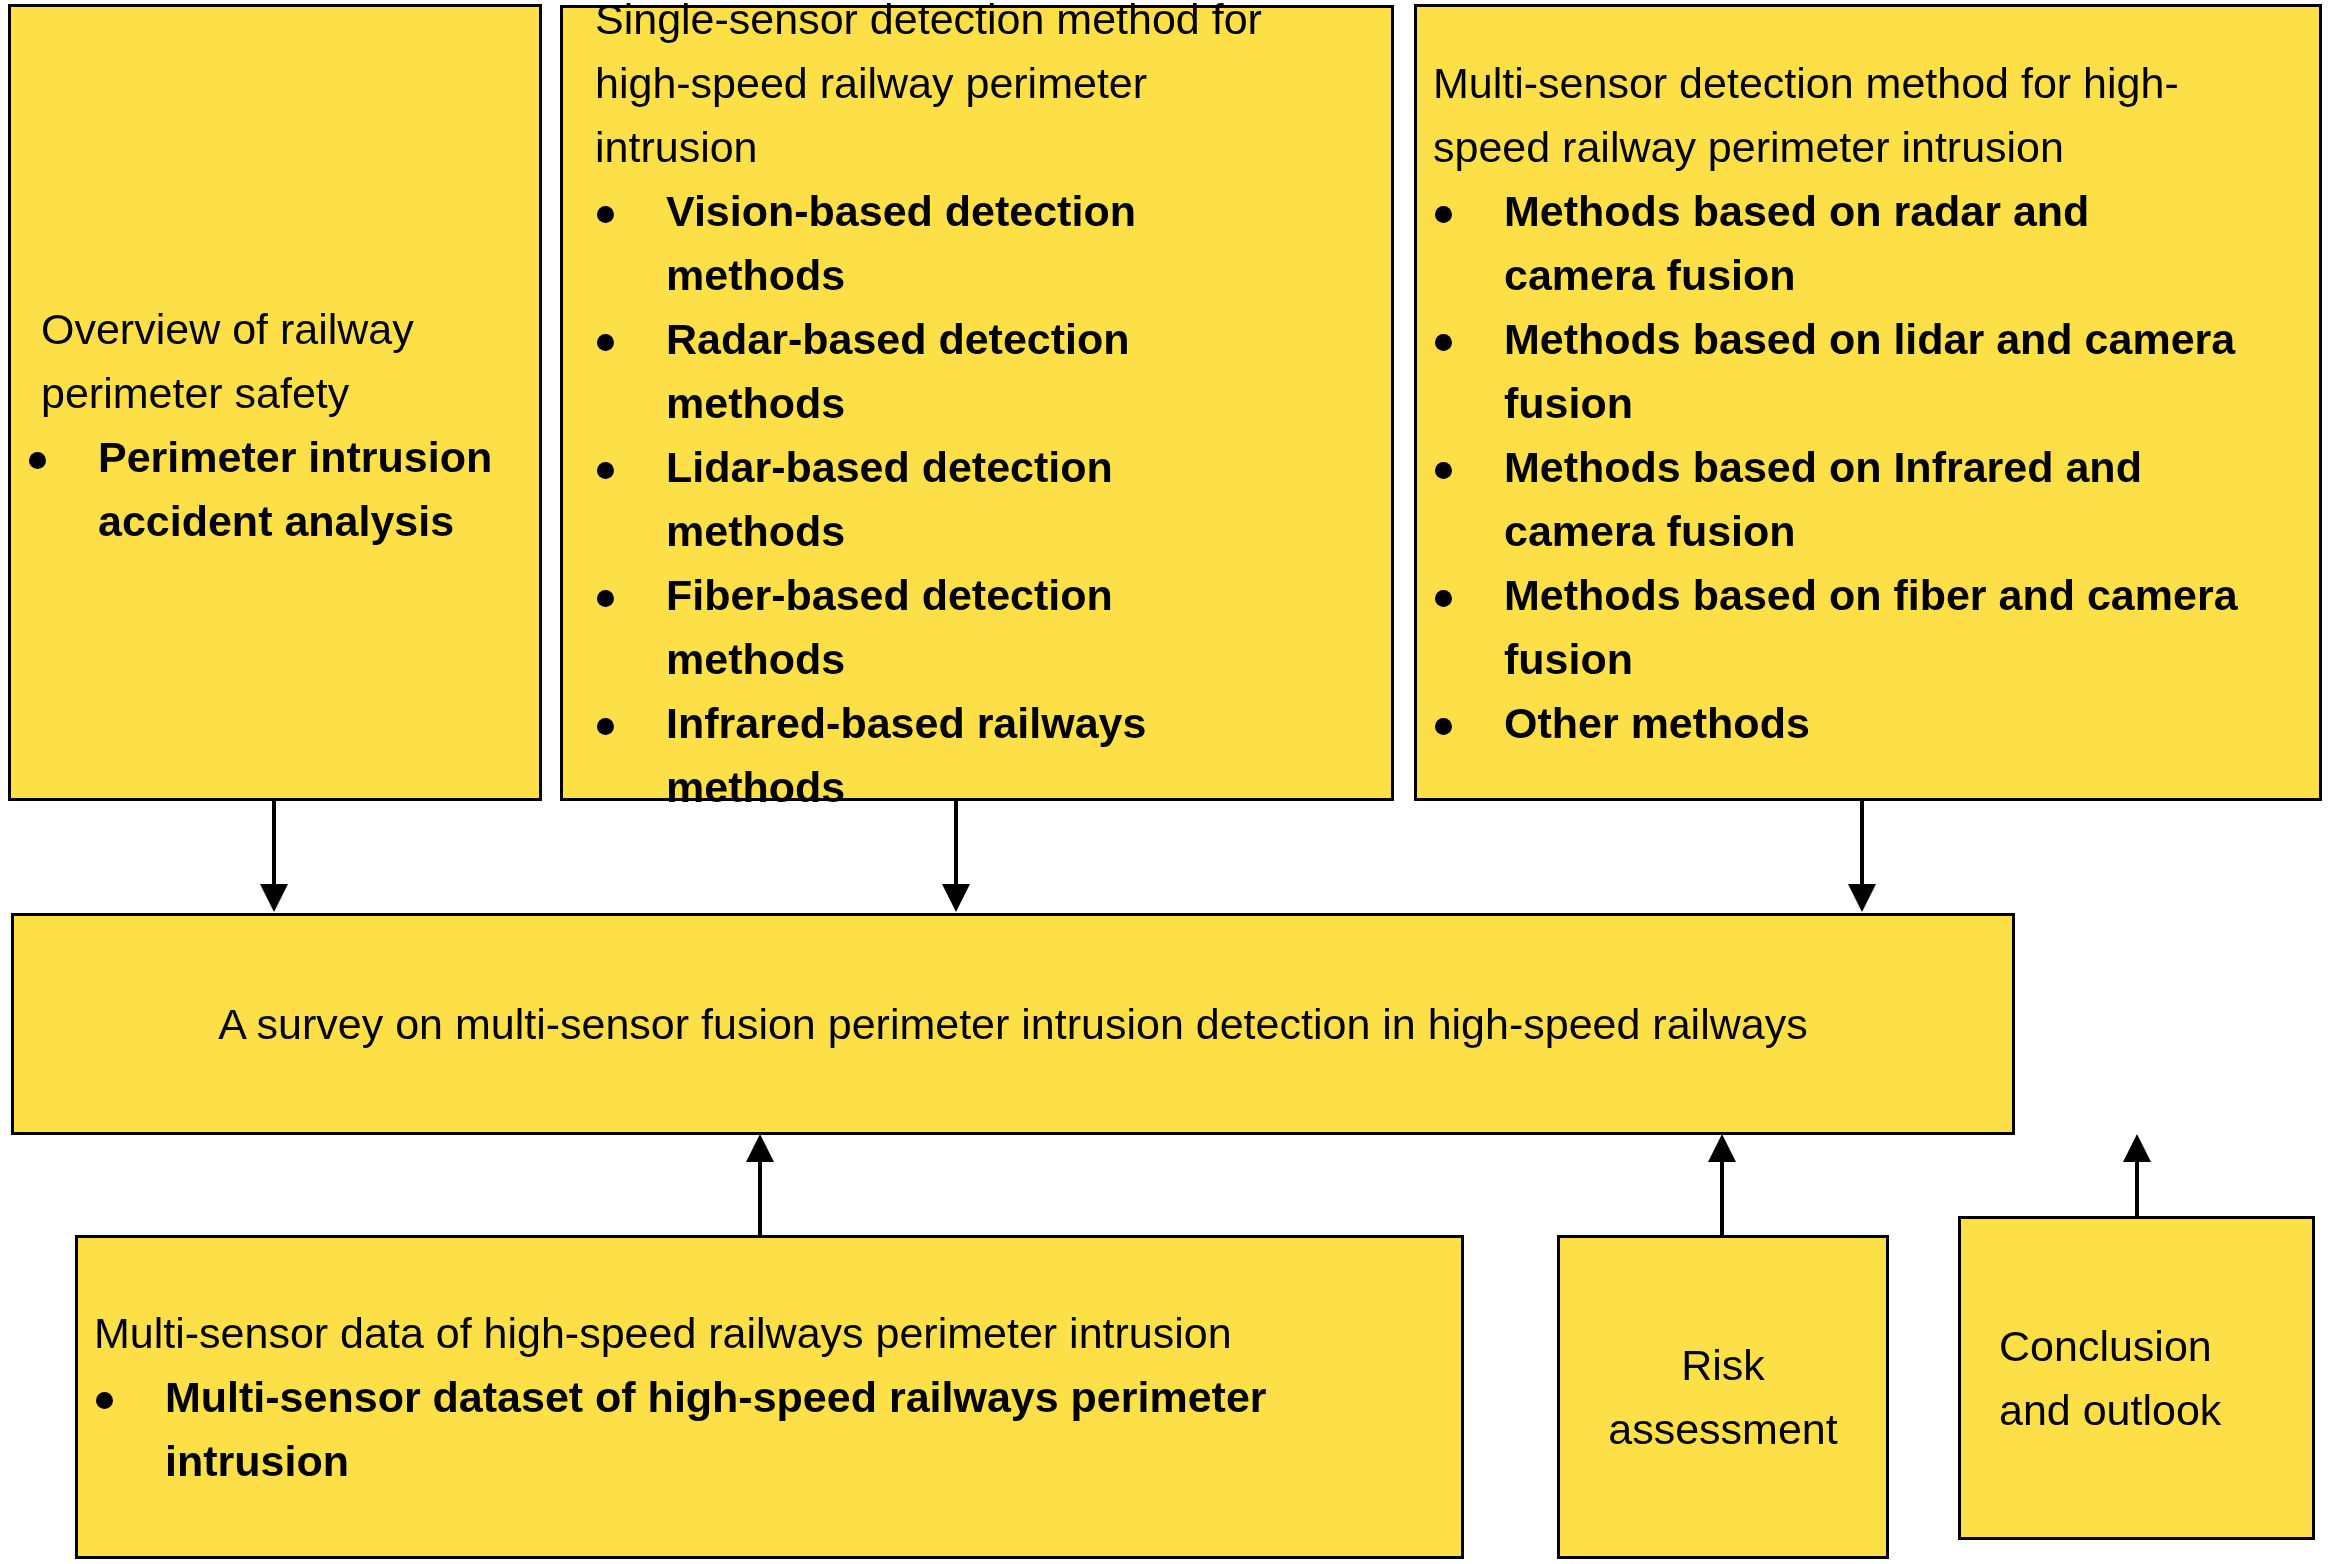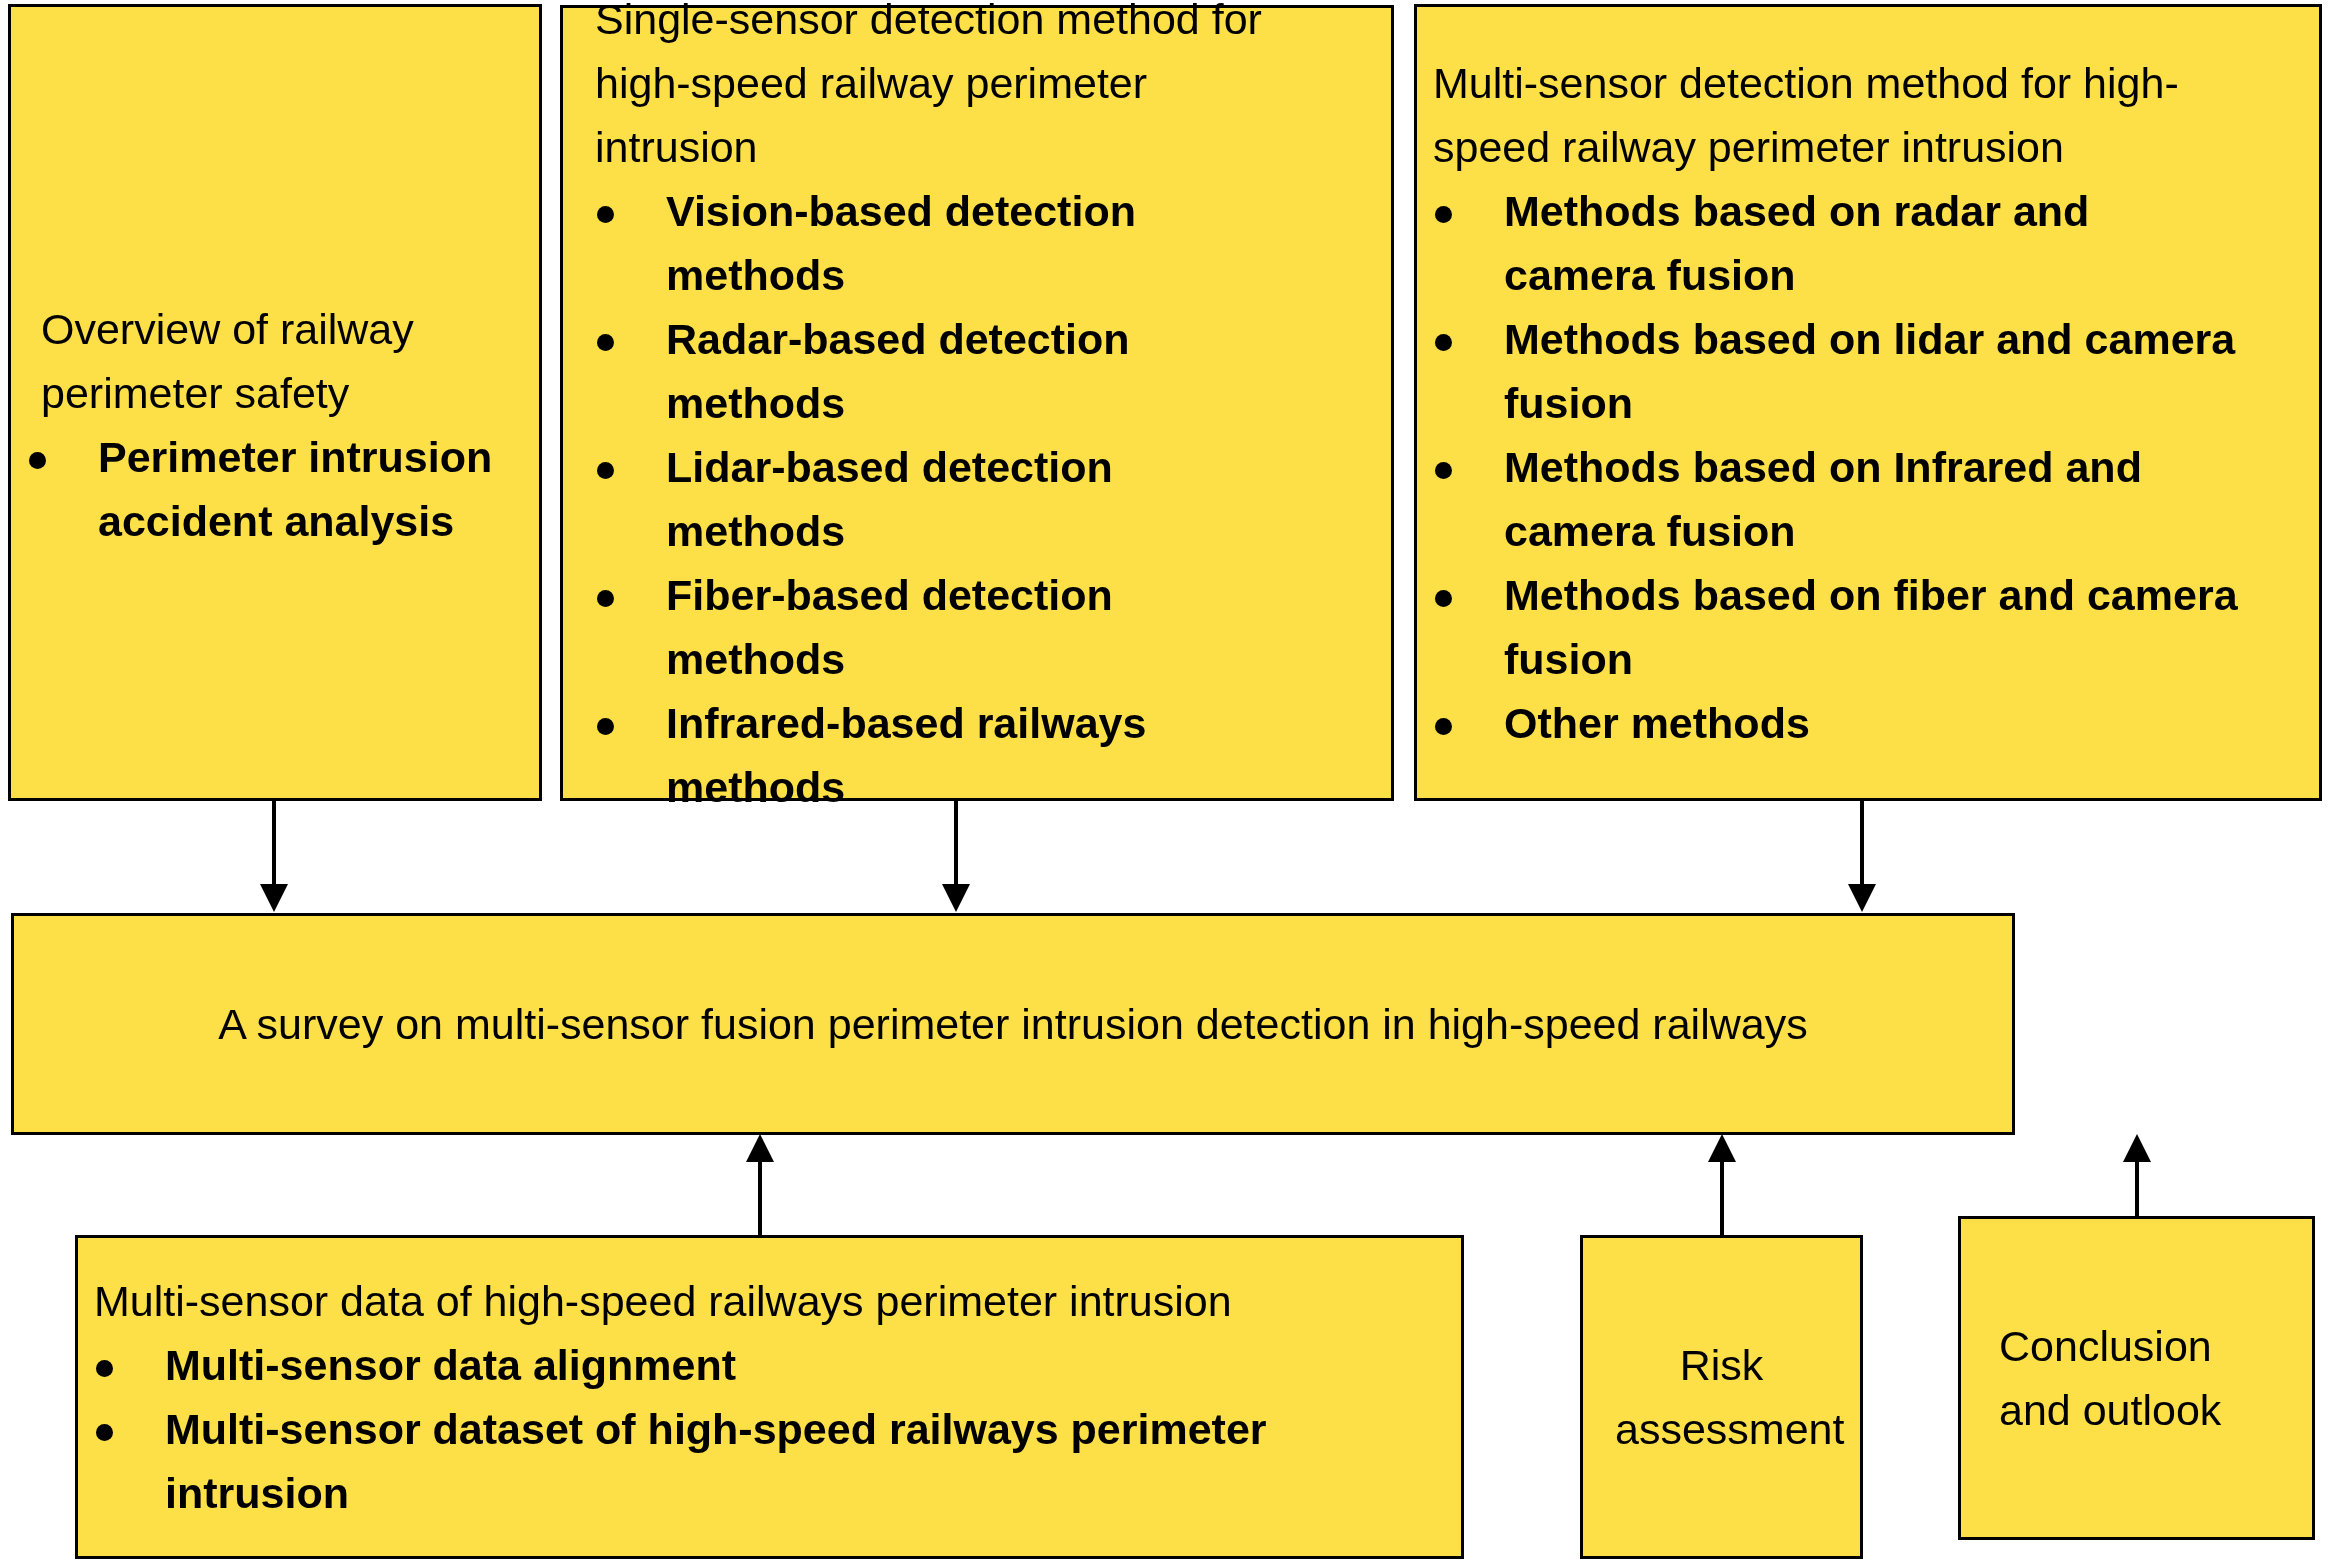--- a/index.html
+++ b/index.html
@@ -53,21 +53,21 @@
   
   #box-survey {
     left: 11px; top: 913px; width: 2004px; height: 222px;
     padding: 0 47px;
     text-align: center;
     justify-content: center;
   }
 
   
   #box-data       { left: 75px;   top: 1235px; width: 1389px; height: 324px; padding: 0 191px 0 16px; }
-  #box-risk       { left: 1557px; top: 1235px; width: 283px;  height: 324px; padding: 16px 32px; text-align: center; margin-left: 23px; }
+  #box-risk       { left: 1557px; top: 1235px; width: 332px;  height: 324px; padding: 16px 32px; text-align: center; }
   #box-conclusion { left: 1958px; top: 1216px; width: 357px;  height: 324px; padding: 0 38px; }
 
   
   .arrow { position: absolute; width: 28px; }
   .arrow .shaft {
     position: absolute;
     left: 50%;
     margin-left: -1.6px;
     width: 4px;
     background: #000000;
@@ -154,21 +154,20 @@
     <div class="shaft"></div>
   </div>
   <div class="arrow up" id="arrow-up-3">
     <div class="head"></div>
     <div class="shaft"></div>
   </div>
 
   <div class="box" id="box-data">
     <div class="title">Multi-sensor data of high-speed railways perimeter intrusion</div>
     <ul class="bullets">
-        <li>Multi-sensor data alignment</li>
         <li>Multi-sensor dataset of high-speed railways perimeter intrusion</li>
       </ul>
   </div>
 
   <div class="box" id="box-risk">
     <div class="title">Risk assessment</div>
   </div>
 
   <div class="box" id="box-conclusion">
     <div class="title">Conclusion and outlook</div>

